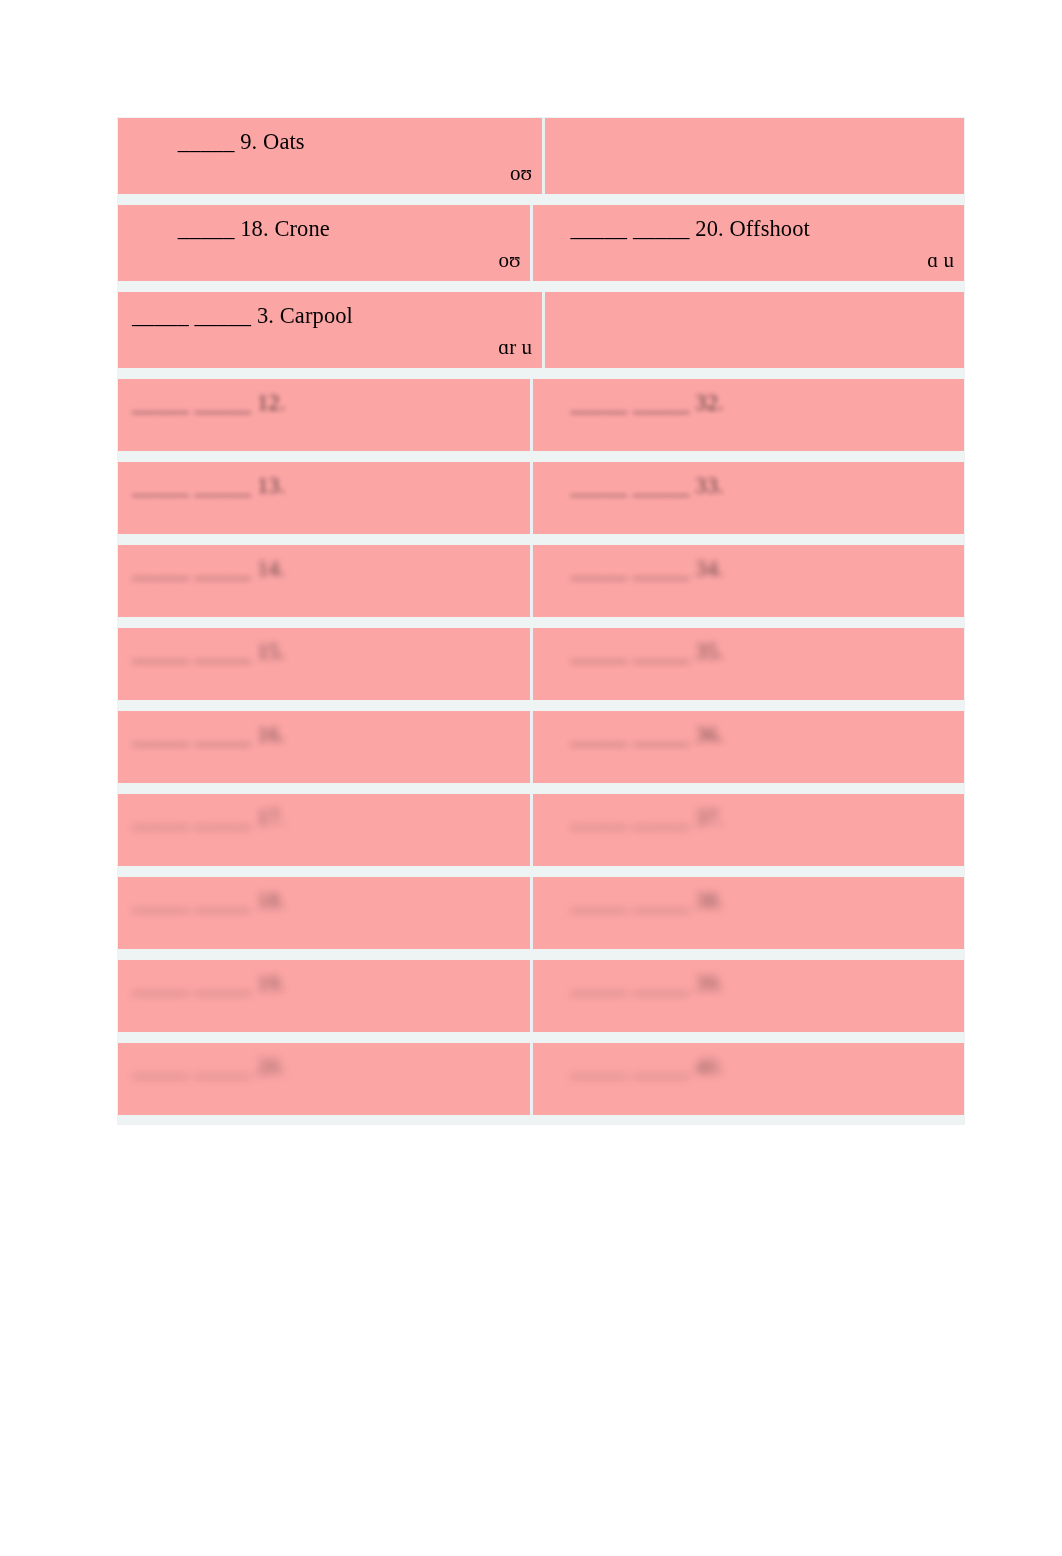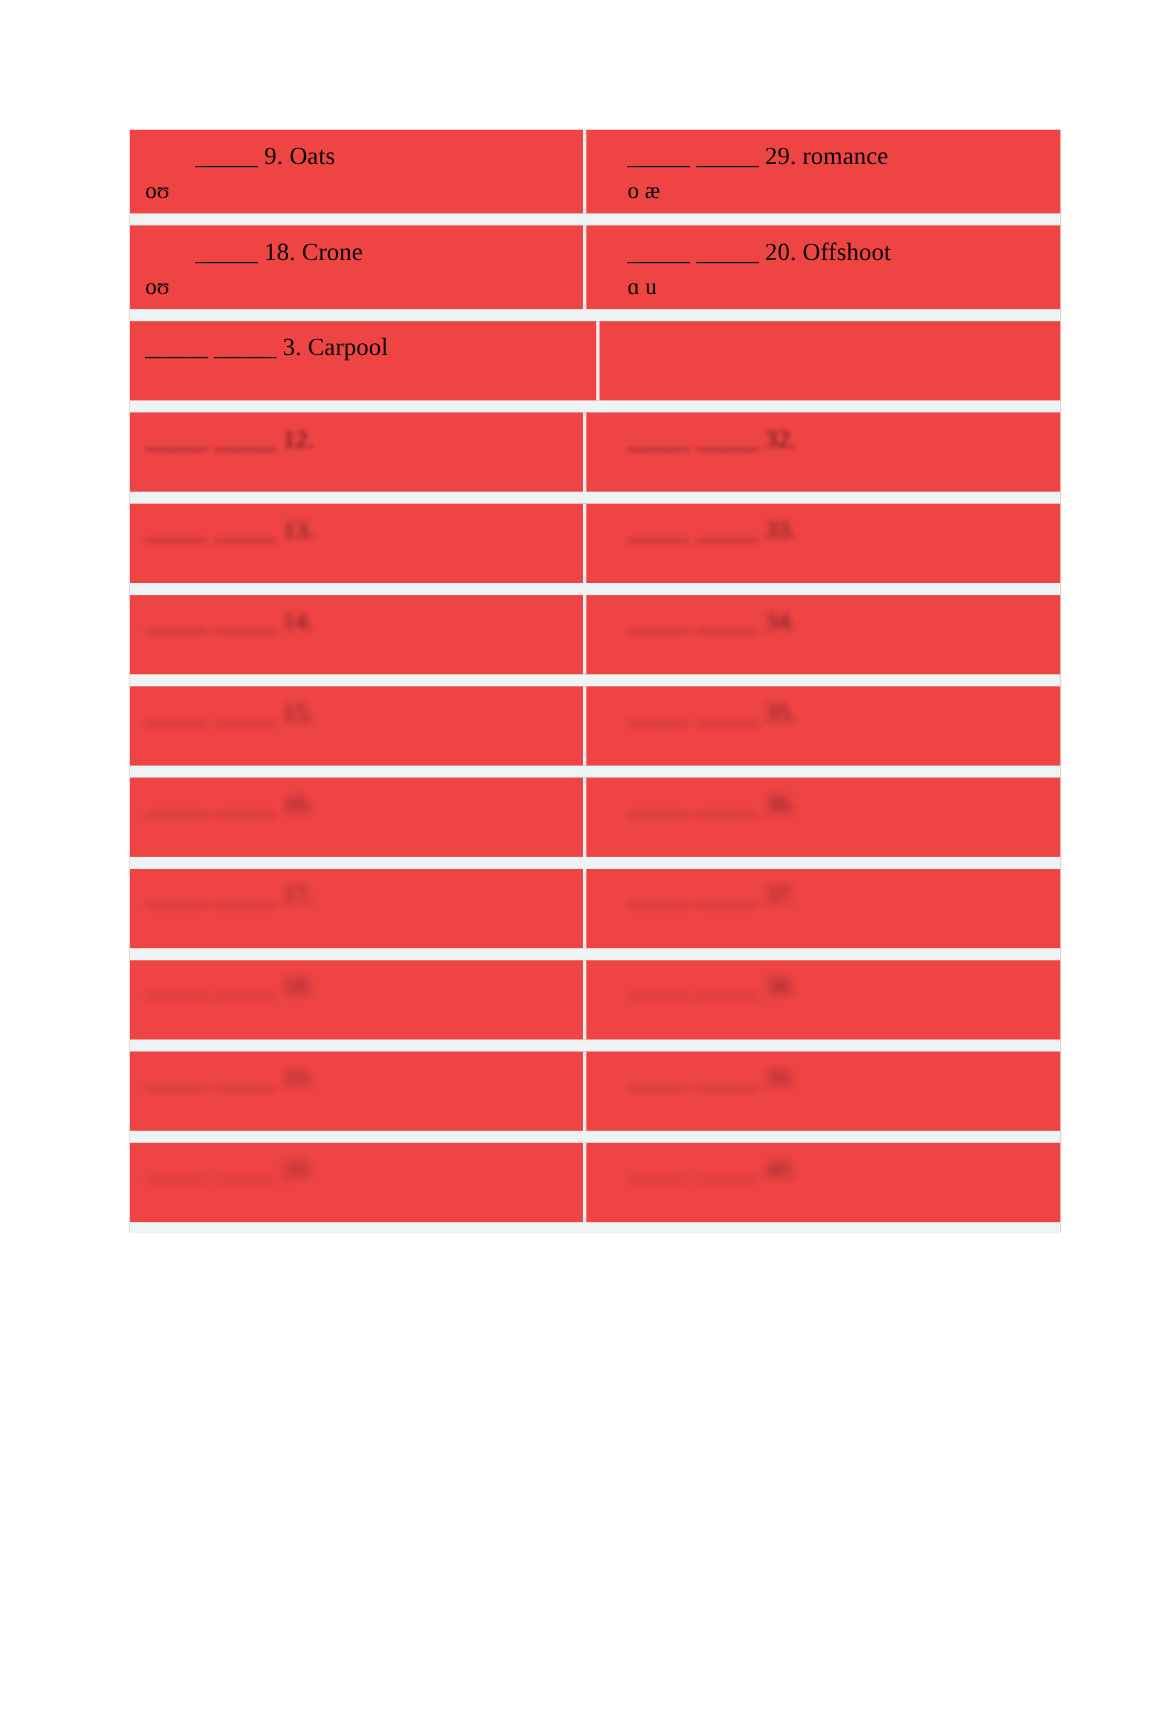--- a/index.html
+++ b/index.html
@@ -31,21 +31,21 @@
     border-collapse: separate;
     border-spacing: 0;
     background: #ffffff;
     box-shadow: 0 0 0 1px #eef2f3;
   }
 
   .worksheet-table .row {
     display: flex;
     width: 100%;
     border-bottom: 11px solid #eef3f3;
-    background: #ef4444;
+    background: #fca5a5;
     gap: 23px;
   }
   .worksheet-table .row:last-child {
     border-bottom: 9px solid #eef3f3;
   }
 
   .cell {
     position: relative;
     box-sizing: border-box;
     padding: 10px 10px 8px 14px;
@@ -63,20 +63,21 @@
     font-size: 22.5px;
     line-height: 1.28;
     white-space: pre;
     letter-spacing: 0.1px;
   }
   .ipa-line {
     font-size: 21px;
     line-height: 1.25;
     margin-top: 3px;
     white-space: pre;
+    text-align: right;
   }
 
   
   .b1  { filter: blur(2.4px);  opacity: 0.70; }
   .b2  { filter: blur(2.9px);  opacity: 0.66; }
   .b3  { filter: blur(3.3px);  opacity: 0.62; }
   .b4  { filter: blur(3.6px);  opacity: 0.60; }
   .b5  { filter: blur(3.9px);  opacity: 0.58; }
   .b6  { filter: blur(4.1px);  opacity: 0.57; }
   .b7  { filter: blur(4.3px);  opacity: 0.56; }
@@ -88,40 +89,37 @@
 
 <div class="page">
 
   <div class="worksheet-table">
 
     <div class="row">
       <div class="cell left">
         <div class="prompt-line">        _____ 9. Oats</div>
         <div class="ipa-line">oʊ</div>
       </div>
-      <div class="cell right">
-        <div class="prompt-line">_____ _____ 29. romance</div>
-        <div class="ipa-line">o æ</div>
-      </div>
     </div>
 
     <div class="row">
       <div class="cell left">
         <div class="prompt-line">        _____ 18. Crone</div>
         <div class="ipa-line">oʊ</div>
       </div>
       <div class="cell right">
         <div class="prompt-line">_____ _____ 20. Offshoot</div>
         <div class="ipa-line">ɑ u</div>
       </div>
     </div>
 
     <div class="row">
       <div class="cell left">
         <div class="prompt-line">_____ _____ 3. Carpool</div>
+        <div class="ipa-line">ɑr u</div>
       </div>
     </div>
 
     <div class="row">
       <div class="cell left">
         <div class="prompt-line b1">_____ _____ 12.</div>
         <div class="ipa-line b1"></div>
       </div>
       <div class="cell right">
         <div class="prompt-line b1">_____ _____ 32.</div>

